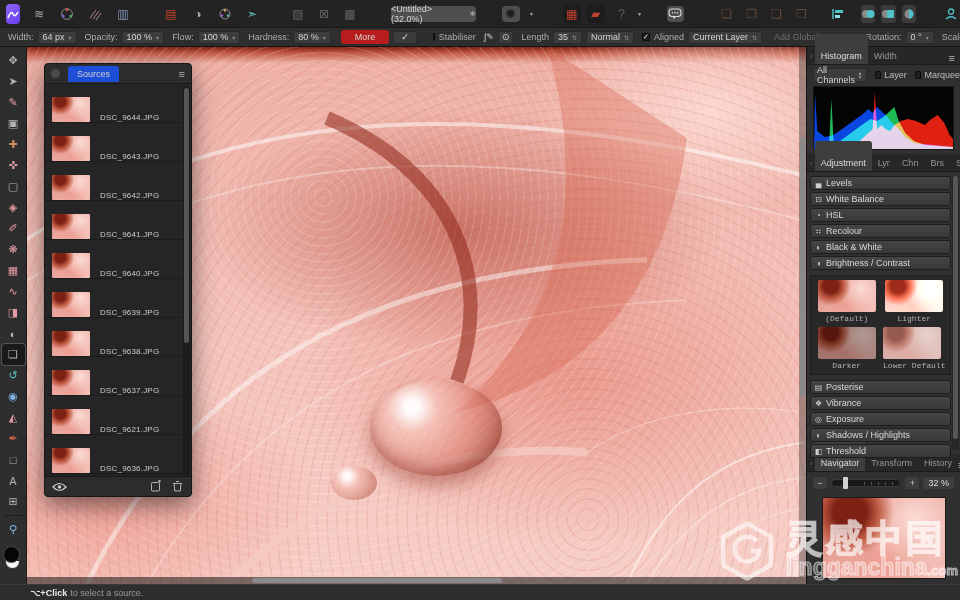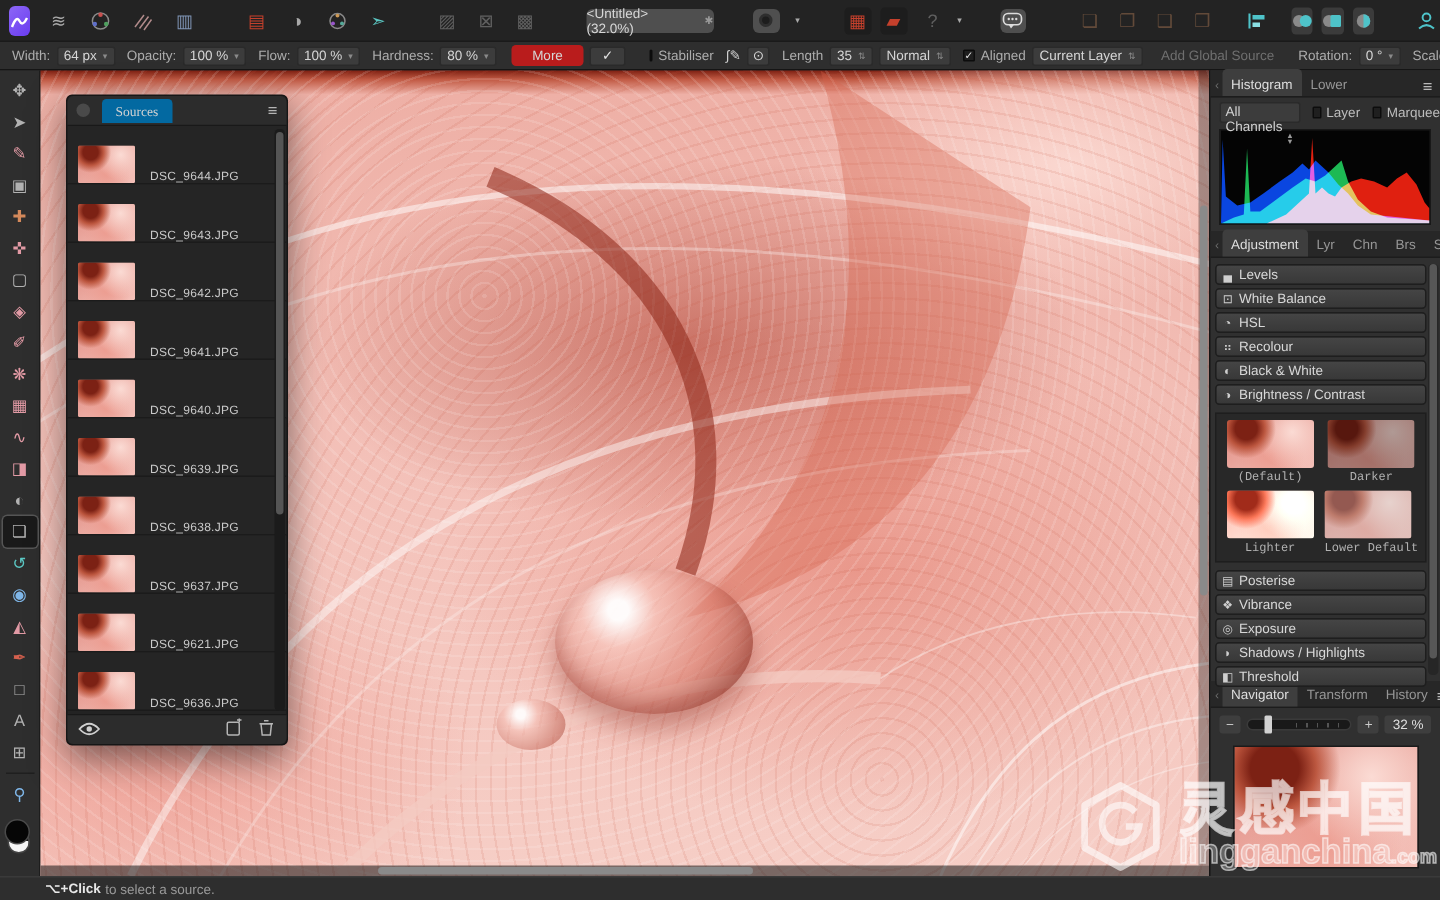--- a/index.html
+++ b/index.html
@@ -72,47 +72,47 @@
   .vscroll { position:absolute; right:0; top:0; bottom:7px; width:7px; background:rgba(20,20,20,.35); }
   .vthumb { position:absolute; top:90px; height:260px; left:1px; width:5px; background:#8a8a8a; border-radius:3px; }
 
   
   .sources { position:absolute; left:44px; top:63px; width:148px; height:434px; background:#232323;
     border:1px solid #161616; border-radius:4px; box-shadow:0 8px 24px rgba(0,0,0,.5); z-index:5;
     display:flex; flex-direction:column; }
   .src-head { height:20px; background:#2c2c2c; border-bottom:1px solid #191919; display:flex;
     align-items:center; border-radius:4px 4px 0 0; }
   .src-close { width:9px; height:9px; border-radius:50%; background:#4a4a4a; margin-left:6px; }
-  .src-tab { background:#0369a1; color:#d2d2d2; font-size:9px; padding:3px 9px; margin-left:8px;
-    border-radius:3px 3px 0 0;font-family:Liberation Serif, serif; }
+  .src-tab { background:#1d4ed8; color:#d2d2d2; font-size:9px; padding:3px 9px; margin-left:8px;
+    border-radius:3px 3px 0 0; }
   .src-menu { margin-left:auto; margin-right:6px; color:#b5b5b5; font-size:11px; }
   .src-list { position:relative; flex:1; overflow:hidden; }
   .src-row { height:39px; display:flex; align-items:flex-end; border-bottom:1px solid #1b1b1b; background:#252525; }
   .src-thumb { width:38px; height:25px; margin-left:7px; border-radius:1px; }
   .src-name { font-size:8px; color:#c9c9c9; margin-left:10px; letter-spacing:.2px; }
   .src-scroll { position:absolute; right:1px; top:2px; bottom:2px; width:7px; background:#1b1b1b; border-radius:3px; }
   .src-sthumb { position:absolute; left:1px; top:2px; width:5px; height:255px; background:#555; border-radius:3px; }
   .src-foot { height:20px; background:#2c2c2c; border-top:1px solid #191919; display:flex; align-items:center;
     border-radius:0 0 4px 4px; }
   .mini-photo { background:
       radial-gradient(circle at 22% 18%, #7c2114 0 14%, rgba(180,73,47,.85) 24%, rgba(0,0,0,0) 38%),
       radial-gradient(circle at 75% 25%, #fbdbd4 0, rgba(0,0,0,0) 50%),
       radial-gradient(circle at 50% 75%, #ec9c90 0, rgba(0,0,0,0) 60%),
       linear-gradient(150deg,#df8a80,#f5c2ba); }
 
   
   .rpanel { width:154px; background:#303030; border-left:1px solid #141414; display:flex; flex-direction:column; }
   .tabs { height:18px; background:#272727; display:flex; align-items:flex-end; border-bottom:1px solid #1c1c1c; }
-  .tab { font-size:9px; color:#969696; padding:5px 6px 3px; }
+  .tab { font-size:9px; color:#969696; padding:17px 6px 3px; }
   .tab.active { background:#3e3e3e; color:#dedede; border-radius:3px 3px 0 0; }
   .tab-menu { margin-left:auto; margin-right:5px; color:#b9b9b9; font-size:11px; }
   .collapse { color:#6e6e6e; font-size:8px; margin:0 2px 3px 3px; }
   .hist-controls { height:20px; display:flex; align-items:center; font-size:9px; color:#bdbdbd; }
   .hist-sel { background:#3c3c3c; border:1px solid #2a2a2a; border-radius:2px; height:14px; width:66px;
-    margin-left:6px; display:flex; align-items:center; padding:0 3px; color:#d2d2d2;flex-direction:column; }
+    margin-left:6px; display:flex; align-items:center; padding:0 3px; color:#d2d2d2; }
   .stepper { margin-left:auto; font-size:5px; color:#9a9a9a; line-height:4px; text-align:center; }
   .hist-chart { margin:1px 6px 4px; height:64px; background:#040404; border:1px solid #181818; }
   .adj-section { position:relative; }
   .adj-list { padding:2px 9px 2px 3px; }
   .adj-row { height:14px; margin:2px 0; background:linear-gradient(180deg,#454545,#383838);
     border:1px solid #1e1e1e; border-radius:3px; display:flex; align-items:center; }
   .adj-ic { width:15px; text-align:center; font-size:8px; color:#cfcfcf; }
   .adj-lab { font-size:9px; color:#d8d8d8; }
   .presets { background:#282828; margin:1px 9px 1px 3px; border:1px solid #1e1e1e; padding:4px 2px;
     display:grid; grid-template-columns:1fr 1fr; row-gap:4px; justify-items:center; }
@@ -415,21 +415,21 @@
           <div class="hthumb"></div>
         </div>
     </div>
 
     <div class="rpanel">
 
       <div>
         <div class="tabs">
           <span class="collapse">‹</span>
           <span class="tab active">Histogram</span>
-          <span class="tab">Lower</span>
+          <span class="tab">Width</span>
           <span class="tab-menu">≡</span>
         </div>
         <div class="hist-controls">
           <div class="hist-sel">
             <span>All Channels</span>
             <span class="stepper">▲<br>▼</span>
           </div>
           <span class="chk"></span>
           <span style="margin-left:3px">Layer</span>
           <span class="chk"></span>
@@ -479,26 +479,26 @@
               <span class="adj-ic">◑</span>
               <span class="adj-lab">Brightness / Contrast</span>
             </div>
         </div>
         <div class="presets">
           <div>
               <div class="preset-th mini-photo"></div>
               <div class="preset-cap">(Default)</div>
             </div>
           <div>
+              <div class="preset-th mini-photo f-light"></div>
+              <div class="preset-cap">Lighter</div>
+            </div>
+          <div>
               <div class="preset-th mini-photo f-dark"></div>
               <div class="preset-cap">Darker</div>
-            </div>
-          <div>
-              <div class="preset-th mini-photo f-light"></div>
-              <div class="preset-cap">Lighter</div>
             </div>
           <div>
               <div class="preset-th mini-photo f-lowc"></div>
               <div class="preset-cap">Lower Default</div>
             </div>
         </div>
         <div class="adj-list">
           <div class="adj-row">
               <span class="adj-ic">▤</span>
               <span class="adj-lab">Posterise</span>

